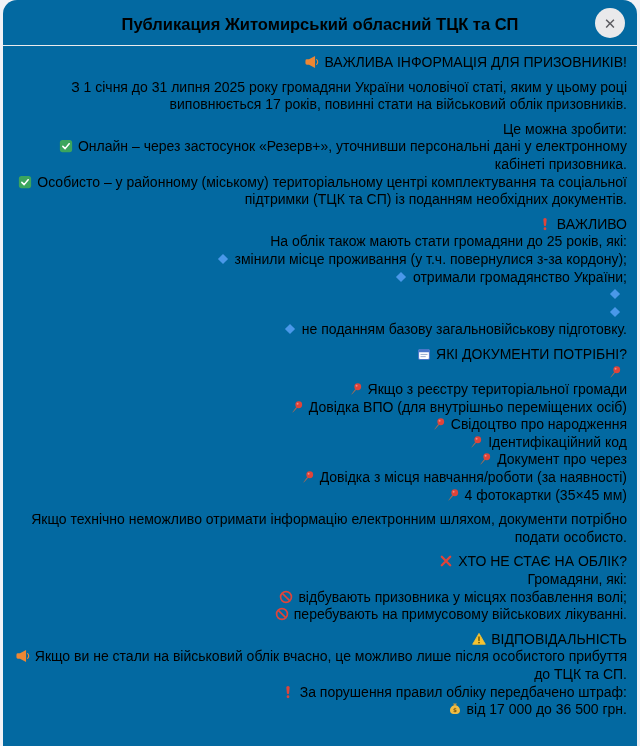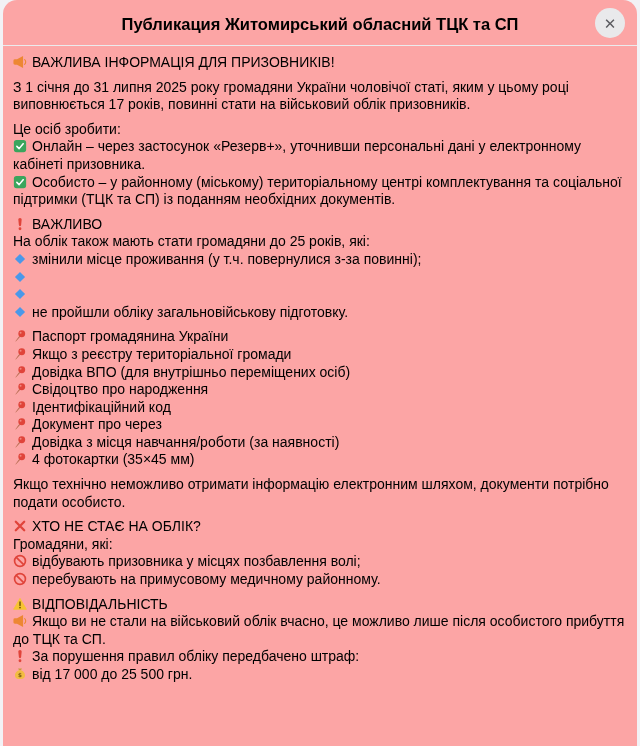--- a/index.html
+++ b/index.html
@@ -6,21 +6,21 @@
     margin: 0;
     padding: 0;
     width: 640px;
     height: 746px;
     overflow: hidden;
     background: #f2f2f6;
     font-family: "Liberation Sans", sans-serif;
     color: #000;
   }
   .card {
-    background: #fca5a5;
+    background: #0369a1;
     width: 634px;
     height: 100%;
     margin: 0 auto;
     border-radius: 14px 14px 0 0;
     box-sizing: border-box;
     overflow: hidden;
   }
   .modal-header {
     position: relative;
     padding: 14px 52px 11px;
@@ -52,21 +52,21 @@
   .close-btn span {
     font-size: 15px;
     color: #5b5b60;
     line-height: 1;
   }
   .post-body {
     padding: 8px 10px 4px;
     font-size: 14px;
     line-height: 17.6px;
   }
-  .block { margin: 0 0 7px 0; }
+  .block { margin: 0 0 7px 0; text-align: right; }
   .block:last-child { margin-bottom: 0; }
   p.line { margin: 0; }
   .ic {
     display: inline-block;
     width: 14px;
     height: 14px;
     margin-right: 5px;
     vertical-align: -2px;
   }
   .ic svg { width: 100%; height: 100%; display: block; }
@@ -85,55 +85,63 @@
       <div class="block">
         <p class="line"><span class="ic"><svg viewBox="0 0 16 16">
               <path fill="#ED8733" d="M11.5 1.2 4.6 4.9H2.2A1.7 1.7 0 0 0 .5 6.6v2.8a1.7 1.7 0 0 0 1.7 1.7h2.4l6.9 3.7z"></path>
               <path fill="none" stroke="#ED8733" stroke-width="1.3" stroke-linecap="round" d="M13.3 5.3a3.6 3.6 0 0 1 0 5.4"></path>
             </svg></span><span>ВАЖЛИВА ІНФОРМАЦІЯ ДЛЯ ПРИЗОВНИКІВ!</span></p>
       </div>
       <div class="block">
         <p class="line"><span>З 1 січня до 31 липня 2025 року громадяни України чоловічої статі, яким у цьому році виповнюється 17 років, повинні стати на військовий облік призовників.</span></p>
       </div>
       <div class="block">
-        <p class="line"><span>Це осіб зробити:</span></p>
+        <p class="line"><span>Це можна зробити:</span></p>
         <p class="line"><span class="ic"><svg viewBox="0 0 16 16">
               <rect x="1" y="1" width="14" height="14" rx="3" fill="#3BA55D"></rect>
               <path d="M4.4 8.4 7 11l4.6-5.6" fill="none" stroke="#fff" stroke-width="1.8" stroke-linecap="round" stroke-linejoin="round"></path>
             </svg></span><span>Онлайн – через застосунок «Резерв+», уточнивши персональні дані у електронному кабінеті призовника.</span></p>
         <p class="line"><span class="ic"><svg viewBox="0 0 16 16">
               <rect x="1" y="1" width="14" height="14" rx="3" fill="#3BA55D"></rect>
               <path d="M4.4 8.4 7 11l4.6-5.6" fill="none" stroke="#fff" stroke-width="1.8" stroke-linecap="round" stroke-linejoin="round"></path>
             </svg></span><span>Особисто – у районному (міському) територіальному центрі комплектування та соціальної підтримки (ТЦК та СП) із поданням необхідних документів.</span></p>
       </div>
       <div class="block">
         <p class="line"><span class="ic"><svg viewBox="0 0 16 16">
               <path fill="#E0443A" d="M8 1c1.1 0 2 .9 1.9 2l-.6 6.2a1.3 1.3 0 0 1-2.6 0L6.1 3C6 1.9 6.9 1 8 1z"></path>
               <circle cx="8" cy="13.4" r="1.6" fill="#E0443A"></circle>
             </svg></span><span>ВАЖЛИВО</span></p>
         <p class="line"><span>На облік також мають стати громадяни до 25 років, які:</span></p>
         <p class="line"><span class="ic"><svg viewBox="0 0 16 16">
               <path fill="#4A98E9" d="M8 2.2 13.8 8 8 13.8 2.2 8z"></path>
-            </svg></span><span>змінили місце проживання (у т.ч. повернулися з-за повинні);</span></p>
+            </svg></span><span>змінили місце проживання (у т.ч. повернулися з-за кордону);</span></p>
+        <p class="line"><span class="ic"><svg viewBox="0 0 16 16">
+              <path fill="#4A98E9" d="M8 2.2 13.8 8 8 13.8 2.2 8z"></path>
+            </svg></span><span>отримали громадянство України;</span></p>
         <p class="line"><span class="ic"><svg viewBox="0 0 16 16">
               <path fill="#4A98E9" d="M8 2.2 13.8 8 8 13.8 2.2 8z"></path>
             </svg></span></p>
         <p class="line"><span class="ic"><svg viewBox="0 0 16 16">
               <path fill="#4A98E9" d="M8 2.2 13.8 8 8 13.8 2.2 8z"></path>
             </svg></span></p>
         <p class="line"><span class="ic"><svg viewBox="0 0 16 16">
               <path fill="#4A98E9" d="M8 2.2 13.8 8 8 13.8 2.2 8z"></path>
-            </svg></span><span>не пройшли обліку загальновійськову підготовку.</span></p>
-      </div>
-      <div class="block">
-        <p class="line"><span class="ic"><svg viewBox="0 0 16 16">
-              <path d="M8.2 8.8 3.2 14.4l-.4-.4 4.4-6z" fill="#B56A4E"></path>
-              <circle cx="10" cy="5.4" r="3.9" fill="#E0443A"></circle>
-              <circle cx="8.7" cy="4.2" r="1.1" fill="#F08A80"></circle>
-            </svg></span><span>Паспорт громадянина України</span></p>
+            </svg></span><span>не поданням базову загальновійськову підготовку.</span></p>
+      </div>
+      <div class="block">
+        <p class="line"><span class="ic"><svg viewBox="0 0 16 16">
+              <rect x="1.8" y="2.8" width="12.4" height="11.4" rx="1.6" fill="#fff" stroke="#4A76C9" stroke-width="1.2"></rect>
+              <path fill="#4A76C9" d="M1.8 4.4A1.6 1.6 0 0 1 3.4 2.8h9.2a1.6 1.6 0 0 1 1.6 1.6V6H1.8z"></path>
+              <path stroke="#8FA6C9" stroke-width="1" d="M4 8.5h8M4 11h6" fill="none"></path>
+            </svg></span><span>ЯКІ ДОКУМЕНТИ ПОТРІБНІ?</span></p>
+        <p class="line"><span class="ic"><svg viewBox="0 0 16 16">
+              <path d="M8.2 8.8 3.2 14.4l-.4-.4 4.4-6z" fill="#B56A4E"></path>
+              <circle cx="10" cy="5.4" r="3.9" fill="#E0443A"></circle>
+              <circle cx="8.7" cy="4.2" r="1.1" fill="#F08A80"></circle>
+            </svg></span></p>
         <p class="line"><span class="ic"><svg viewBox="0 0 16 16">
               <path d="M8.2 8.8 3.2 14.4l-.4-.4 4.4-6z" fill="#B56A4E"></path>
               <circle cx="10" cy="5.4" r="3.9" fill="#E0443A"></circle>
               <circle cx="8.7" cy="4.2" r="1.1" fill="#F08A80"></circle>
             </svg></span><span>Якщо з реєстру територіальної громади</span></p>
         <p class="line"><span class="ic"><svg viewBox="0 0 16 16">
               <path d="M8.2 8.8 3.2 14.4l-.4-.4 4.4-6z" fill="#B56A4E"></path>
               <circle cx="10" cy="5.4" r="3.9" fill="#E0443A"></circle>
               <circle cx="8.7" cy="4.2" r="1.1" fill="#F08A80"></circle>
             </svg></span><span>Довідка ВПО (для внутрішньо переміщених осіб)</span></p>
@@ -171,36 +179,36 @@
               <path d="M3.2 3.2 12.8 12.8M12.8 3.2 3.2 12.8" stroke="#E0443A" stroke-width="2.6" stroke-linecap="round" fill="none"></path>
             </svg></span><span>ХТО НЕ СТАЄ НА ОБЛІК?</span></p>
         <p class="line"><span>Громадяни, які:</span></p>
         <p class="line"><span class="ic"><svg viewBox="0 0 16 16">
               <circle cx="8" cy="8" r="6.2" fill="none" stroke="#E0443A" stroke-width="1.9"></circle>
               <path d="M3.8 3.8 12.2 12.2" stroke="#E0443A" stroke-width="1.9"></path>
             </svg></span><span>відбувають призовника у місцях позбавлення волі;</span></p>
         <p class="line"><span class="ic"><svg viewBox="0 0 16 16">
               <circle cx="8" cy="8" r="6.2" fill="none" stroke="#E0443A" stroke-width="1.9"></circle>
               <path d="M3.8 3.8 12.2 12.2" stroke="#E0443A" stroke-width="1.9"></path>
-            </svg></span><span>перебувають на примусовому медичному районному.</span></p>
+            </svg></span><span>перебувають на примусовому військових лікуванні.</span></p>
       </div>
       <div class="block">
         <p class="line"><span class="ic"><svg viewBox="0 0 16 16">
               <path d="M8 1.6 15.2 14H.8z" fill="#F7C331" stroke="#F7C331" stroke-width="1" stroke-linejoin="round"></path>
               <path d="M8 5.6v4" stroke="#6B5200" stroke-width="1.6" stroke-linecap="round" fill="none"></path>
               <circle cx="8" cy="12" r="1" fill="#6B5200"></circle>
             </svg></span><span>ВІДПОВІДАЛЬНІСТЬ</span></p>
         <p class="line"><span class="ic"><svg viewBox="0 0 16 16">
               <path fill="#ED8733" d="M11.5 1.2 4.6 4.9H2.2A1.7 1.7 0 0 0 .5 6.6v2.8a1.7 1.7 0 0 0 1.7 1.7h2.4l6.9 3.7z"></path>
               <path fill="none" stroke="#ED8733" stroke-width="1.3" stroke-linecap="round" d="M13.3 5.3a3.6 3.6 0 0 1 0 5.4"></path>
             </svg></span><span>Якщо ви не стали на військовий облік вчасно, це можливо лише після особистого прибуття до ТЦК та СП.</span></p>
         <p class="line"><span class="ic"><svg viewBox="0 0 16 16">
               <path fill="#E0443A" d="M8 1c1.1 0 2 .9 1.9 2l-.6 6.2a1.3 1.3 0 0 1-2.6 0L6.1 3C6 1.9 6.9 1 8 1z"></path>
               <circle cx="8" cy="13.4" r="1.6" fill="#E0443A"></circle>
             </svg></span><span>За порушення правил обліку передбачено штраф:</span></p>
         <p class="line"><span class="ic"><svg viewBox="0 0 16 16">
               <path d="M5.8 1.6h4.4L8.9 3.9H7.1z" fill="#C99B3F"></path>
               <path d="M8 3.6c3.6 0 5.7 2.9 5.7 6.2 0 2.3-1.7 4-4 4H6.3c-2.3 0-4-1.7-4-4C2.3 6.5 4.4 3.6 8 3.6z" fill="#F2BC42"></path>
               <text x="8" y="11.4" font-size="6.5" text-anchor="middle" fill="#7A5A10" font-weight="bold" font-family="DejaVu Sans, sans-serif">$</text>
-            </svg></span><span>від 17 000 до 25 500 грн.</span></p>
+            </svg></span><span>від 17 000 до 36 500 грн.</span></p>
       </div>
     </div>
 </div>
 
 </body></html>

